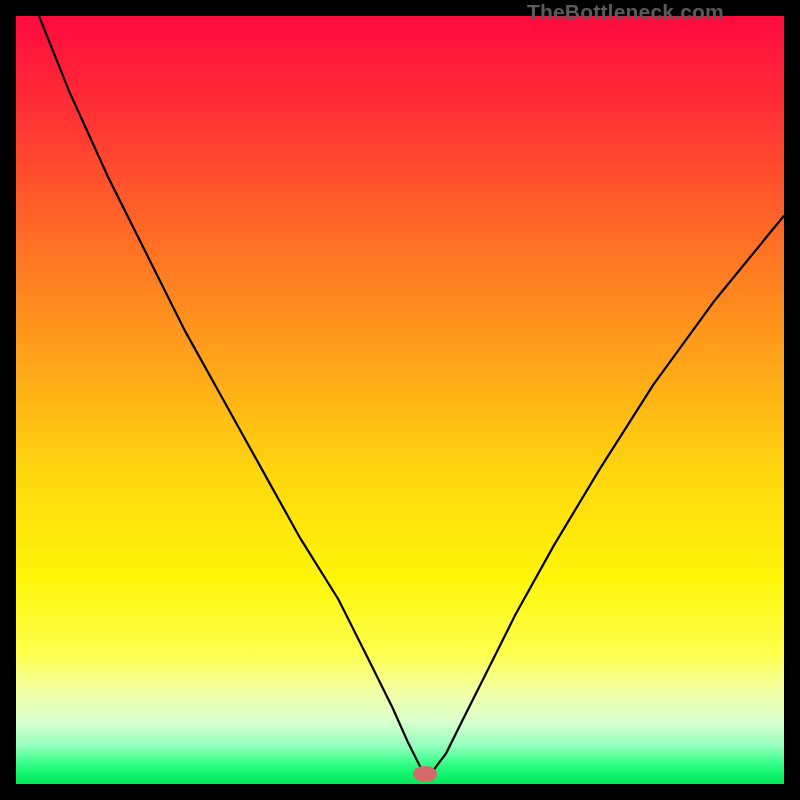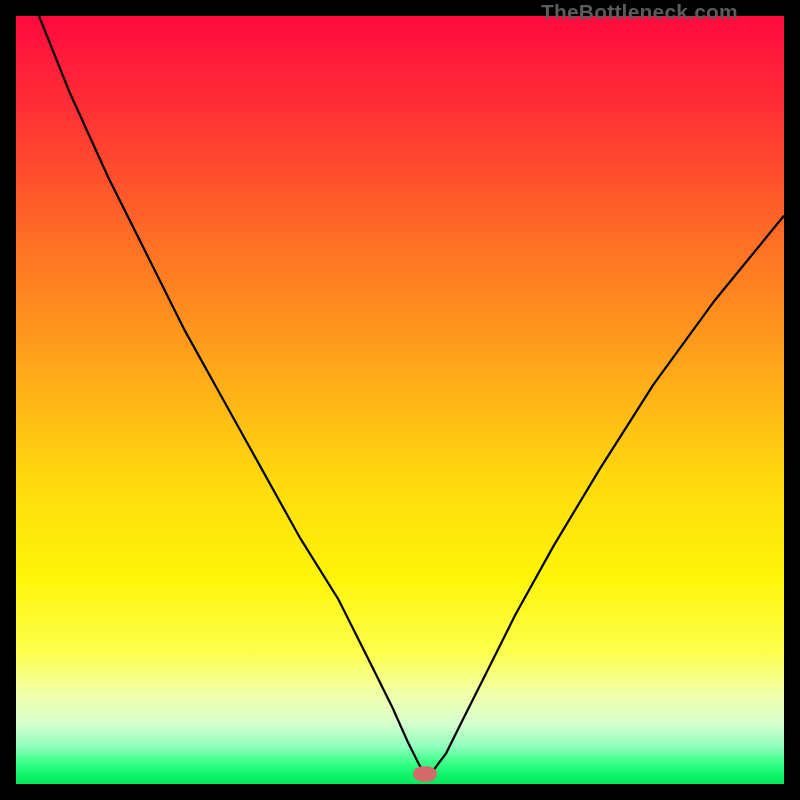--- a/index.html
+++ b/index.html
@@ -8,21 +8,20 @@
     width: 800px;
     height: 800px;
     background: #000;
     overflow: hidden;
   }
   .frame {
     position: relative;
     width: 736px;
     height: 800px;
     background: #000;
-    padding-left: 14px;
   }
   .plot-bg {
     position: absolute;
     left: 16px;
     top: 16px;
     width: 768px;
     height: 768px;
     
     background: #000;
   }

